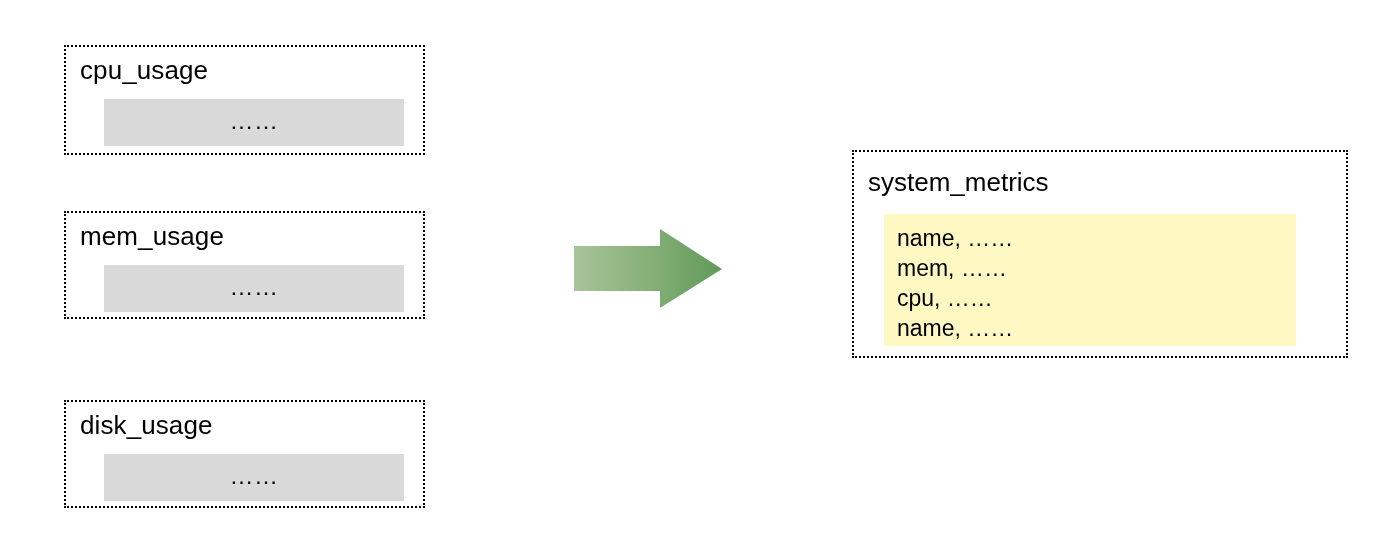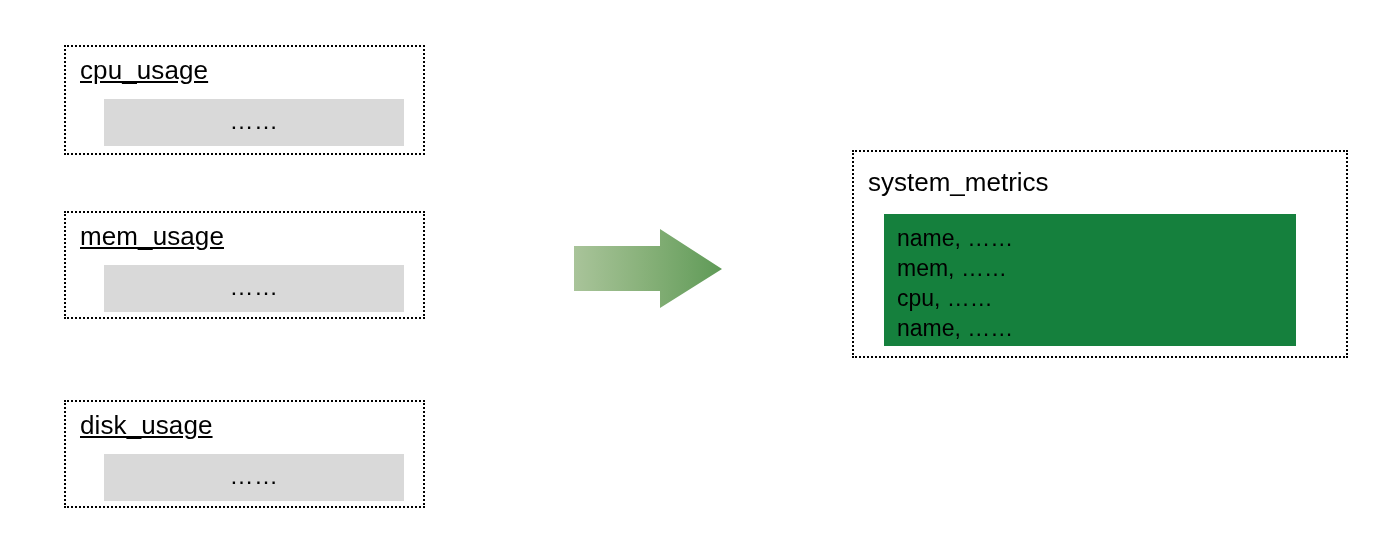--- a/index.html
+++ b/index.html
@@ -36,21 +36,20 @@
   #src-box-2 { top: 400px; height: 108px; }
 
   .src-title {
     position: absolute;
     left: 14px;
     top: 7px;
     font-size: 26px;
     line-height: 32px;
     letter-spacing: 0.1px;
     white-space: nowrap;
-    text-decoration: underline;
   }
 
   .src-panel {
     position: absolute;
     left: 38px;
     right: 19px;
     top: 52px;
     height: 47px;
     background: #d9d9d9;
     display: flex;
@@ -96,21 +95,21 @@
     font-size: 26px;
     line-height: 32px;
     white-space: nowrap;
   }
   .target-panel {
     position: absolute;
     left: 30px;
     top: 62px;
     width: 412px;
     height: 132px;
-    background: #15803d;
+    background: #fef9c3;
     padding: 9px 0 0 13px;
     box-sizing: border-box;
   }
   .target-line {
     font-size: 23px;
     line-height: 30px;
     white-space: nowrap;
   }
 </style>
 </head>

